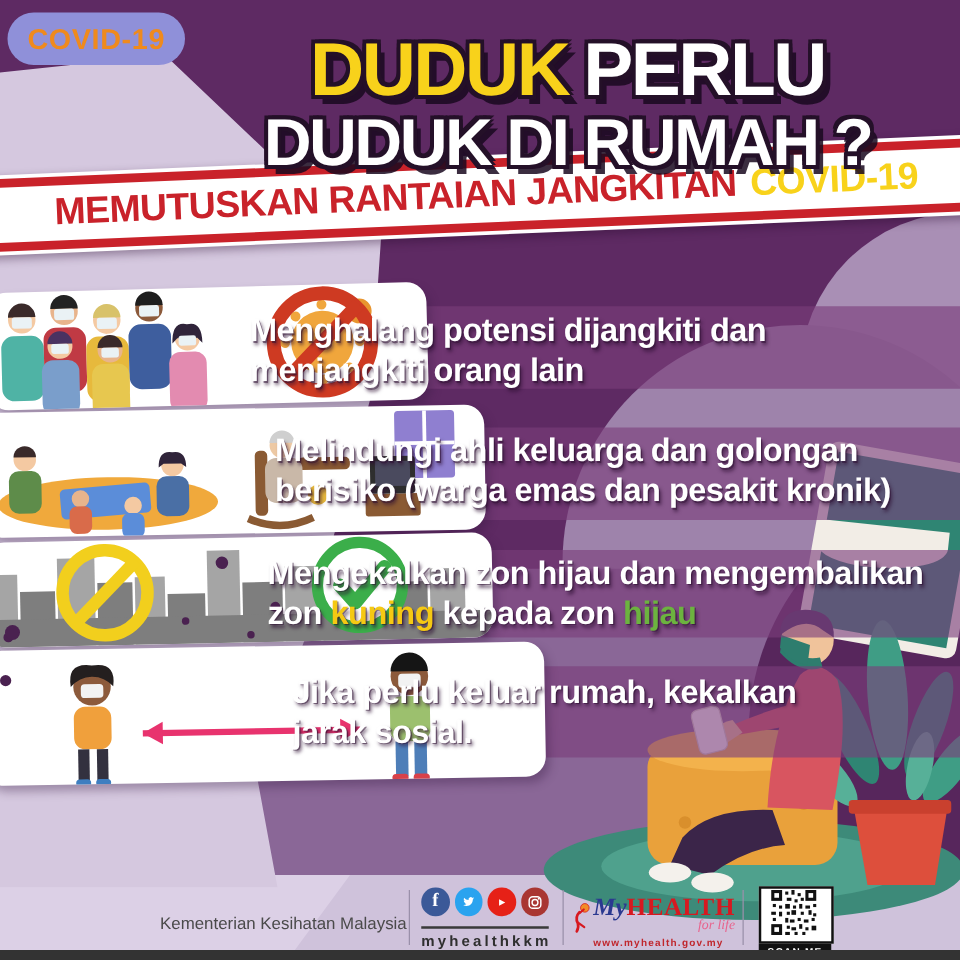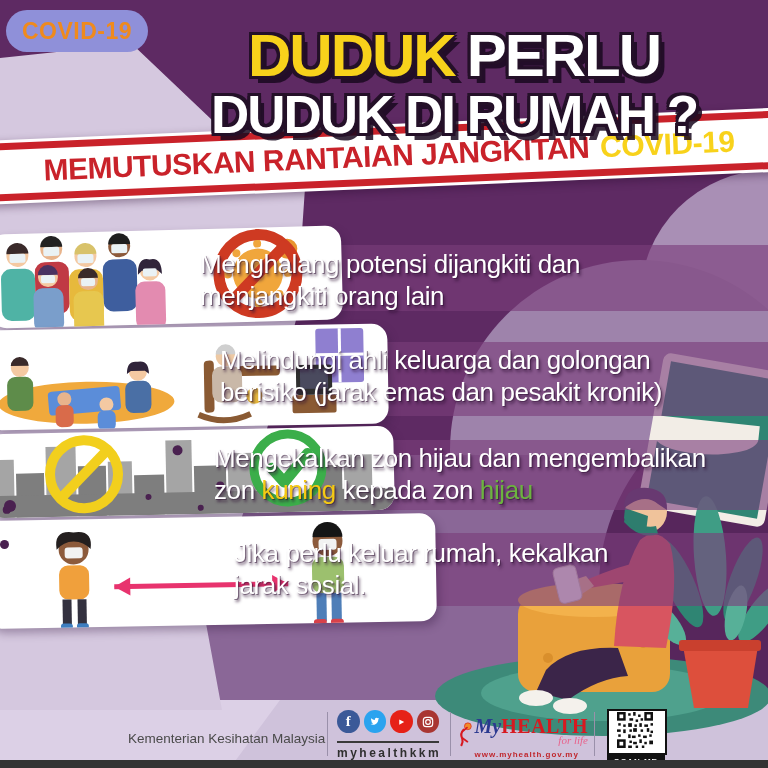--- a/index.html
+++ b/index.html
@@ -46,21 +46,21 @@
     text-shadow:-2px -2px 0 #fff,2px -2px 0 #fff,-2px 2px 0 #fff,2px 2px 0 #fff,0 2px 0 #fff,0 -2px 0 #fff;}
   
   .card{position:absolute;background:#FFFFFF;border-radius:16px;z-index:6;
     box-shadow:3px 5px 8px rgba(55,25,65,.35);overflow:hidden;}
   .c1{left:-10px;top:230px;width:352px;height:94px;transform:rotate(-1.5deg);}
   .c2{left:-14px;top:327px;width:402px;height:100px;transform:rotate(-1deg);}
   .c3{left:-12px;top:430px;width:406px;height:84px;transform:rotate(-1.2deg);}
   .c4{left:-14px;top:517px;width:450px;height:108px;transform:rotate(-1deg);}
   .card svg{display:block;width:100%;height:100%;}
   
-  .bullet{position:absolute;z-index:12;color:#fff;font-weight:400;font-size:26px;
+  .bullet{position:absolute;z-index:12;color:#fff;font-weight:700;font-size:26px;
     letter-spacing:-.4px;line-height:1.22;
     text-shadow:2px 3px 3px rgba(45,15,50,.6),1px 1px 0 rgba(45,15,50,.5);}
   .b1{left:200px;top:249px;} .b2{left:220px;top:345px;}
   .b3{left:214px;top:443px;} .b4{left:234px;top:538px;}
   .w-yellow{color:#F5C913;} .w-green{color:#6CB33F;}
   
   .scene{position:absolute;left:418px;top:408px;width:350px;height:330px;z-index:3;}
   .frame{position:absolute;left:650px;top:362px;width:112px;height:140px;z-index:2;
     background:#2F8573;border:8px solid #F2EDE6;border-radius:8px;transform:rotate(10deg);}
   .frame .page{position:absolute;left:-4px;top:52px;width:104px;height:34px;background:#F2EDE6;
@@ -353,21 +353,21 @@
     <span class="rt">MEMUTUSKAN RANTAIAN JANGKITAN</span>
     <span class="rt rhl">COVID-19</span>
   </div>
 
   <div class="bullet b1">
     <div>Menghalang potensi dijangkiti dan</div>
     <div>menjangkiti orang lain</div>
   </div>
   <div class="bullet b2">
     <div>Melindungi ahli keluarga dan golongan</div>
-    <div>berisiko (jarak emas dan pesakit kronik)</div>
+    <div>berisiko (warga emas dan pesakit kronik)</div>
   </div>
   <div class="bullet b3">
     <div>Mengekalkan zon hijau dan mengembalikan</div>
     <div><span>zon </span><span class="w-yellow">kuning</span><span> kepada zon </span><span class="w-green">hijau</span></div>
   </div>
   <div class="bullet b4">
     <div>Jika perlu keluar rumah, kekalkan</div>
     <div>jarak sosial.</div>
   </div>
 

